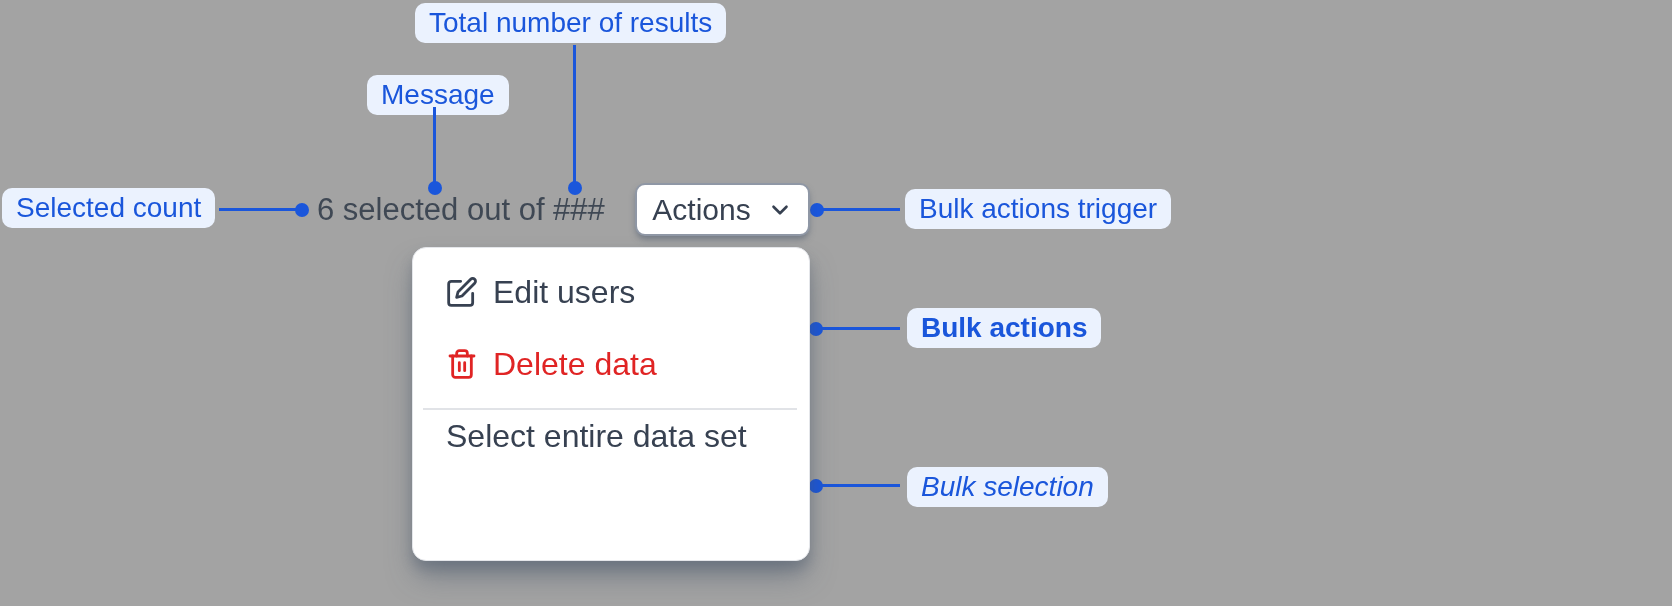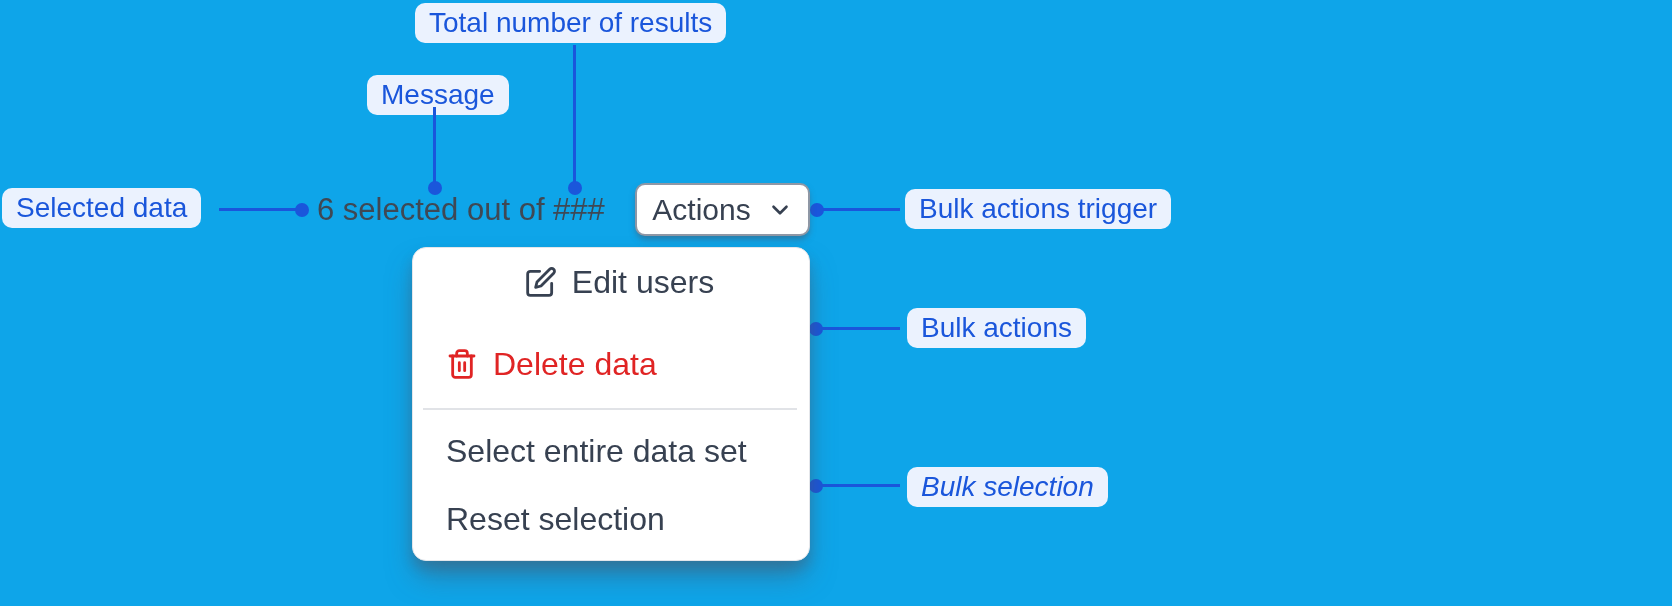--- a/index.html
+++ b/index.html
@@ -3,42 +3,42 @@
 <meta charset="utf-8">
 <style>
   * { margin: 0; padding: 0; box-sizing: border-box; }
   html, body { background: #ffffff; }
   body { font-family: "Liberation Sans", "DejaVu Sans", sans-serif; }
 
   .canvas {
     position: relative;
     width: 1672px;
     height: 606px;
-    background: #0ea5e9;
+    background: #a3a3a3;
     overflow: hidden;
   }
 
   
   .pill {
     position: absolute;
     height: 40px;
     line-height: 40px;
     padding: 0 14px;
     border-radius: 10px;
     background: #EBF2FE;
     color: #1A56DB;
     font-size: 28px;
     font-weight: 500;
     white-space: nowrap;
   }
   #pill-total          { left: 415px; top: 3px;   }
   #pill-message        { left: 367px; top: 59px; margin-top: 16px;  }
   #pill-selected-count { left: 2px;   top: 188px; }
   #pill-trigger        { left: 905px; top: 189px; text-align: center; }
-  #pill-bulk-actions   { left: 907px; top: 308px; }
+  #pill-bulk-actions   { left: 907px; top: 308px; font-weight: bold; }
   #pill-bulk-selection { left: 907px; top: 467px; font-style: italic; }
 
   
   .hline, .vline { position: absolute; background: #1A56DB; }
   .hline { height: 3px; }
   .vline { width: 3px; }
   .dot {
     position: absolute;
     width: 14px; height: 14px;
     border-radius: 50%;
@@ -104,40 +104,40 @@
     display: flex;
     align-items: center;
     gap: 15px;
     font-size: 32px;
     color: #374151;
     cursor: pointer;
     white-space: nowrap;
   }
   .menu-item.danger { color: #E02424; }
   .menu-item svg { display: block; flex: 0 0 auto; }
-  #item-edit   { top: 4px; justify-content: center; }
+  #item-edit   { top: 14px; }
   #item-delete { top: 86px; }
-  #item-select { top: 173px; }
+  #item-select { top: 158px; }
   #item-reset  { top: 241px; }
   .menu-divider {
     position: absolute;
     left: 10px; right: 12px;
     top: 160px;
     height: 2px;
     background: #E1E3E7;
   }
 </style>
 </head>
 <body>
 
 <div class="canvas">
 
   <div class="pill" id="pill-total">Total number of results</div>
   <div class="pill" id="pill-message">Message</div>
-  <div class="pill" id="pill-selected-count">Selected data</div>
+  <div class="pill" id="pill-selected-count">Selected count</div>
   <div class="pill" id="pill-trigger">Bulk actions trigger</div>
   <div class="pill" id="pill-bulk-actions">Bulk actions</div>
   <div class="pill" id="pill-bulk-selection">Bulk selection</div>
 
   <div class="hline" id="line-selected-count"></div>
   <div class="dot" id="dot-selected-count"></div>
   <div class="vline" id="line-message"></div>
   <div class="dot" id="dot-message"></div>
   <div class="vline" id="line-total"></div>
   <div class="dot" id="dot-total"></div>
@@ -176,18 +176,15 @@
       </svg>
       <span>Delete data</span>
     </div>
 
     <div class="menu-divider"></div>
 
     <div class="menu-item" id="item-select">
       <span>Select entire data set</span>
     </div>
 
-    <div class="menu-item" id="item-reset">
-      <span>Reset selection</span>
-    </div>
 
   </div>
 </div>
 
 </body></html>

